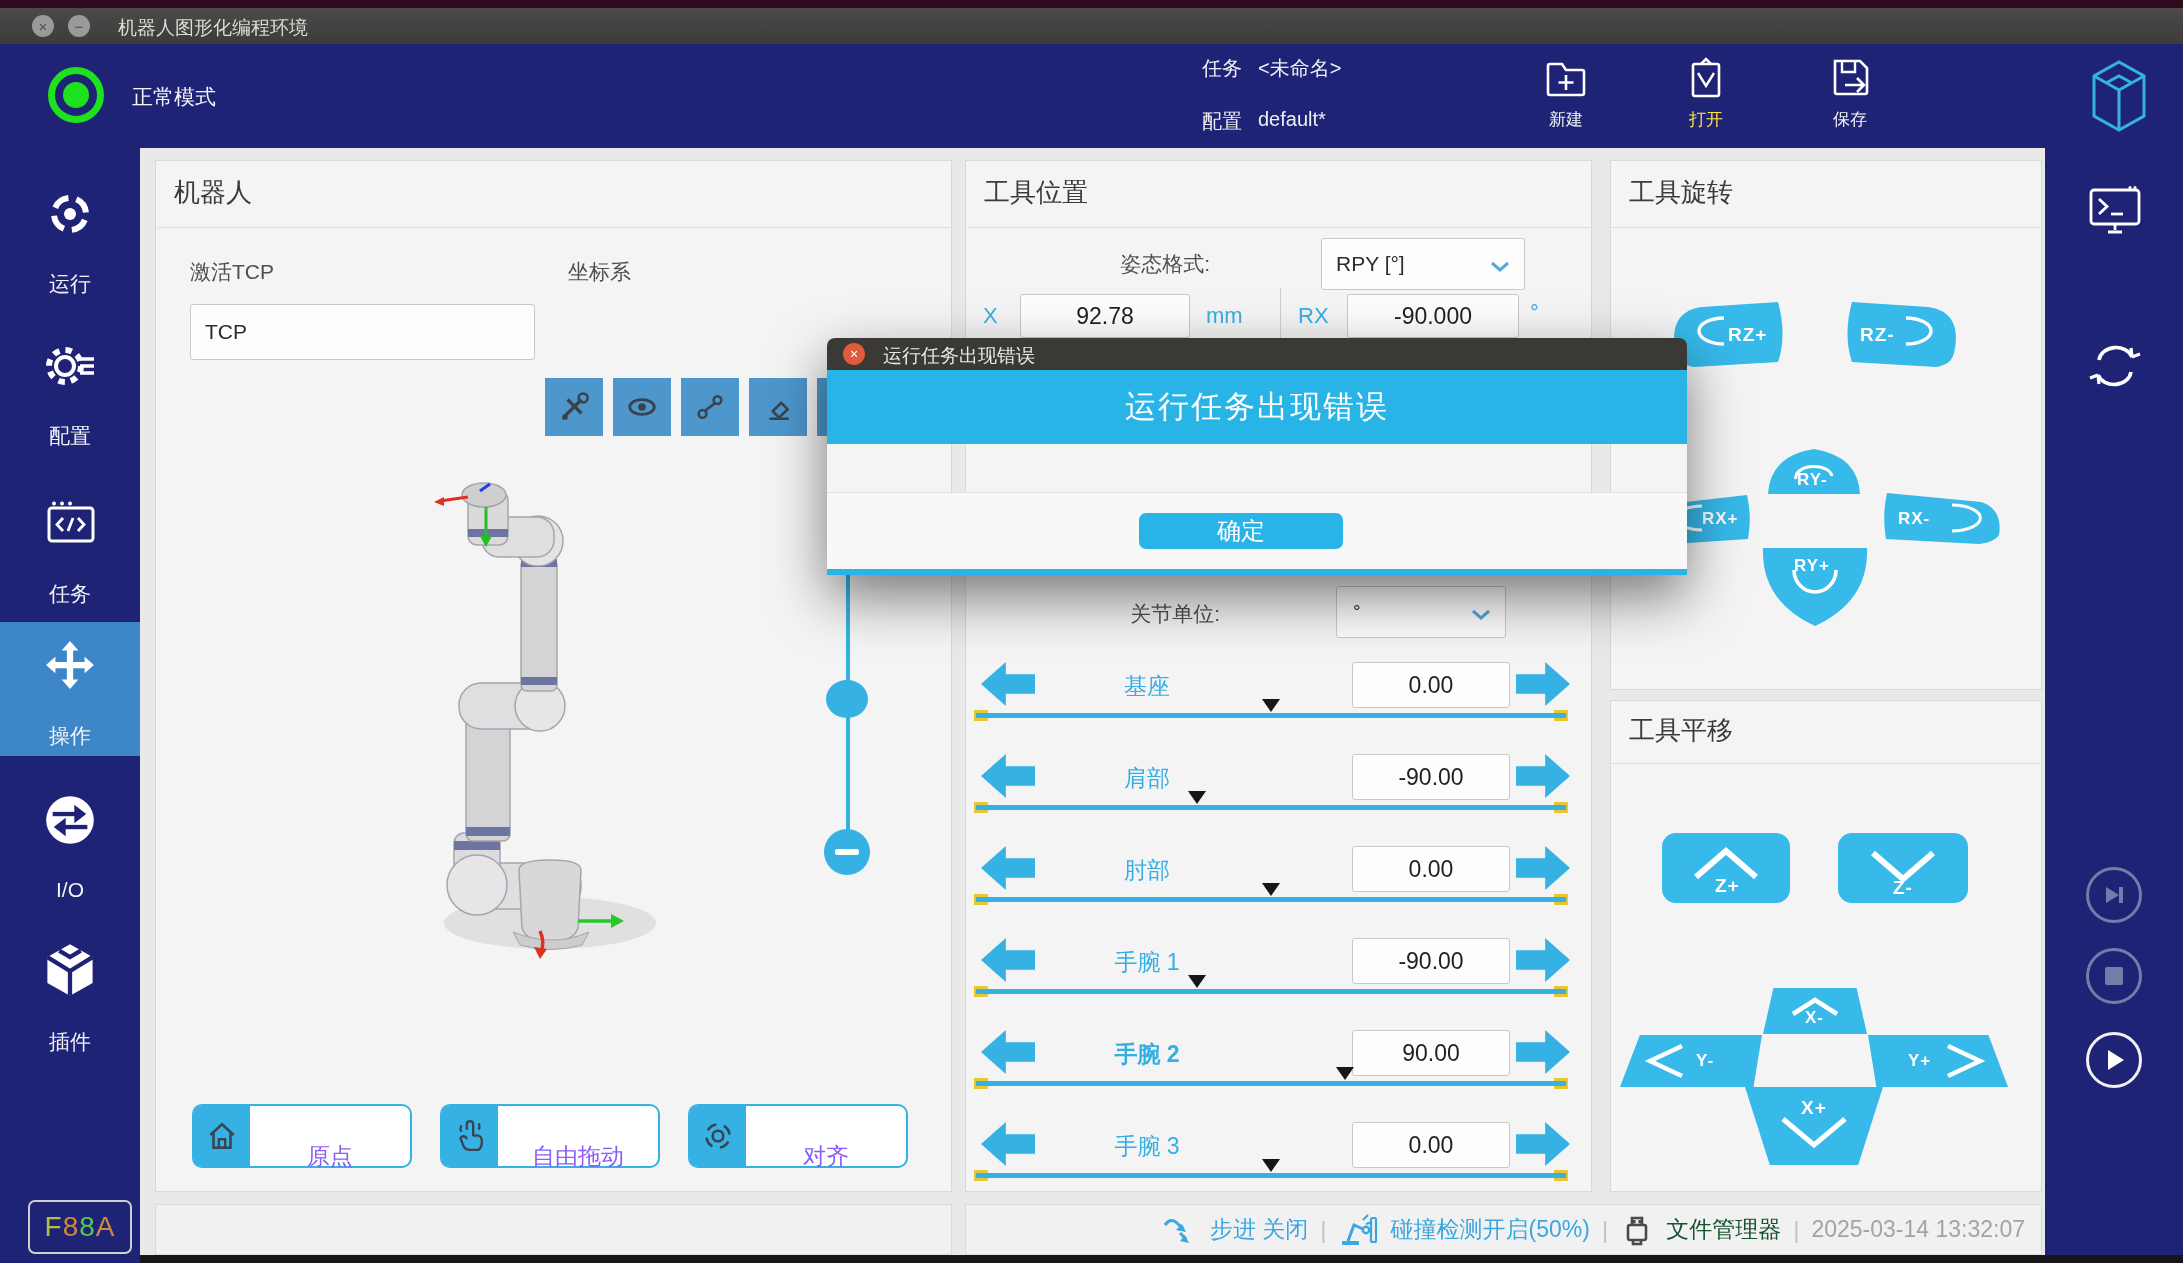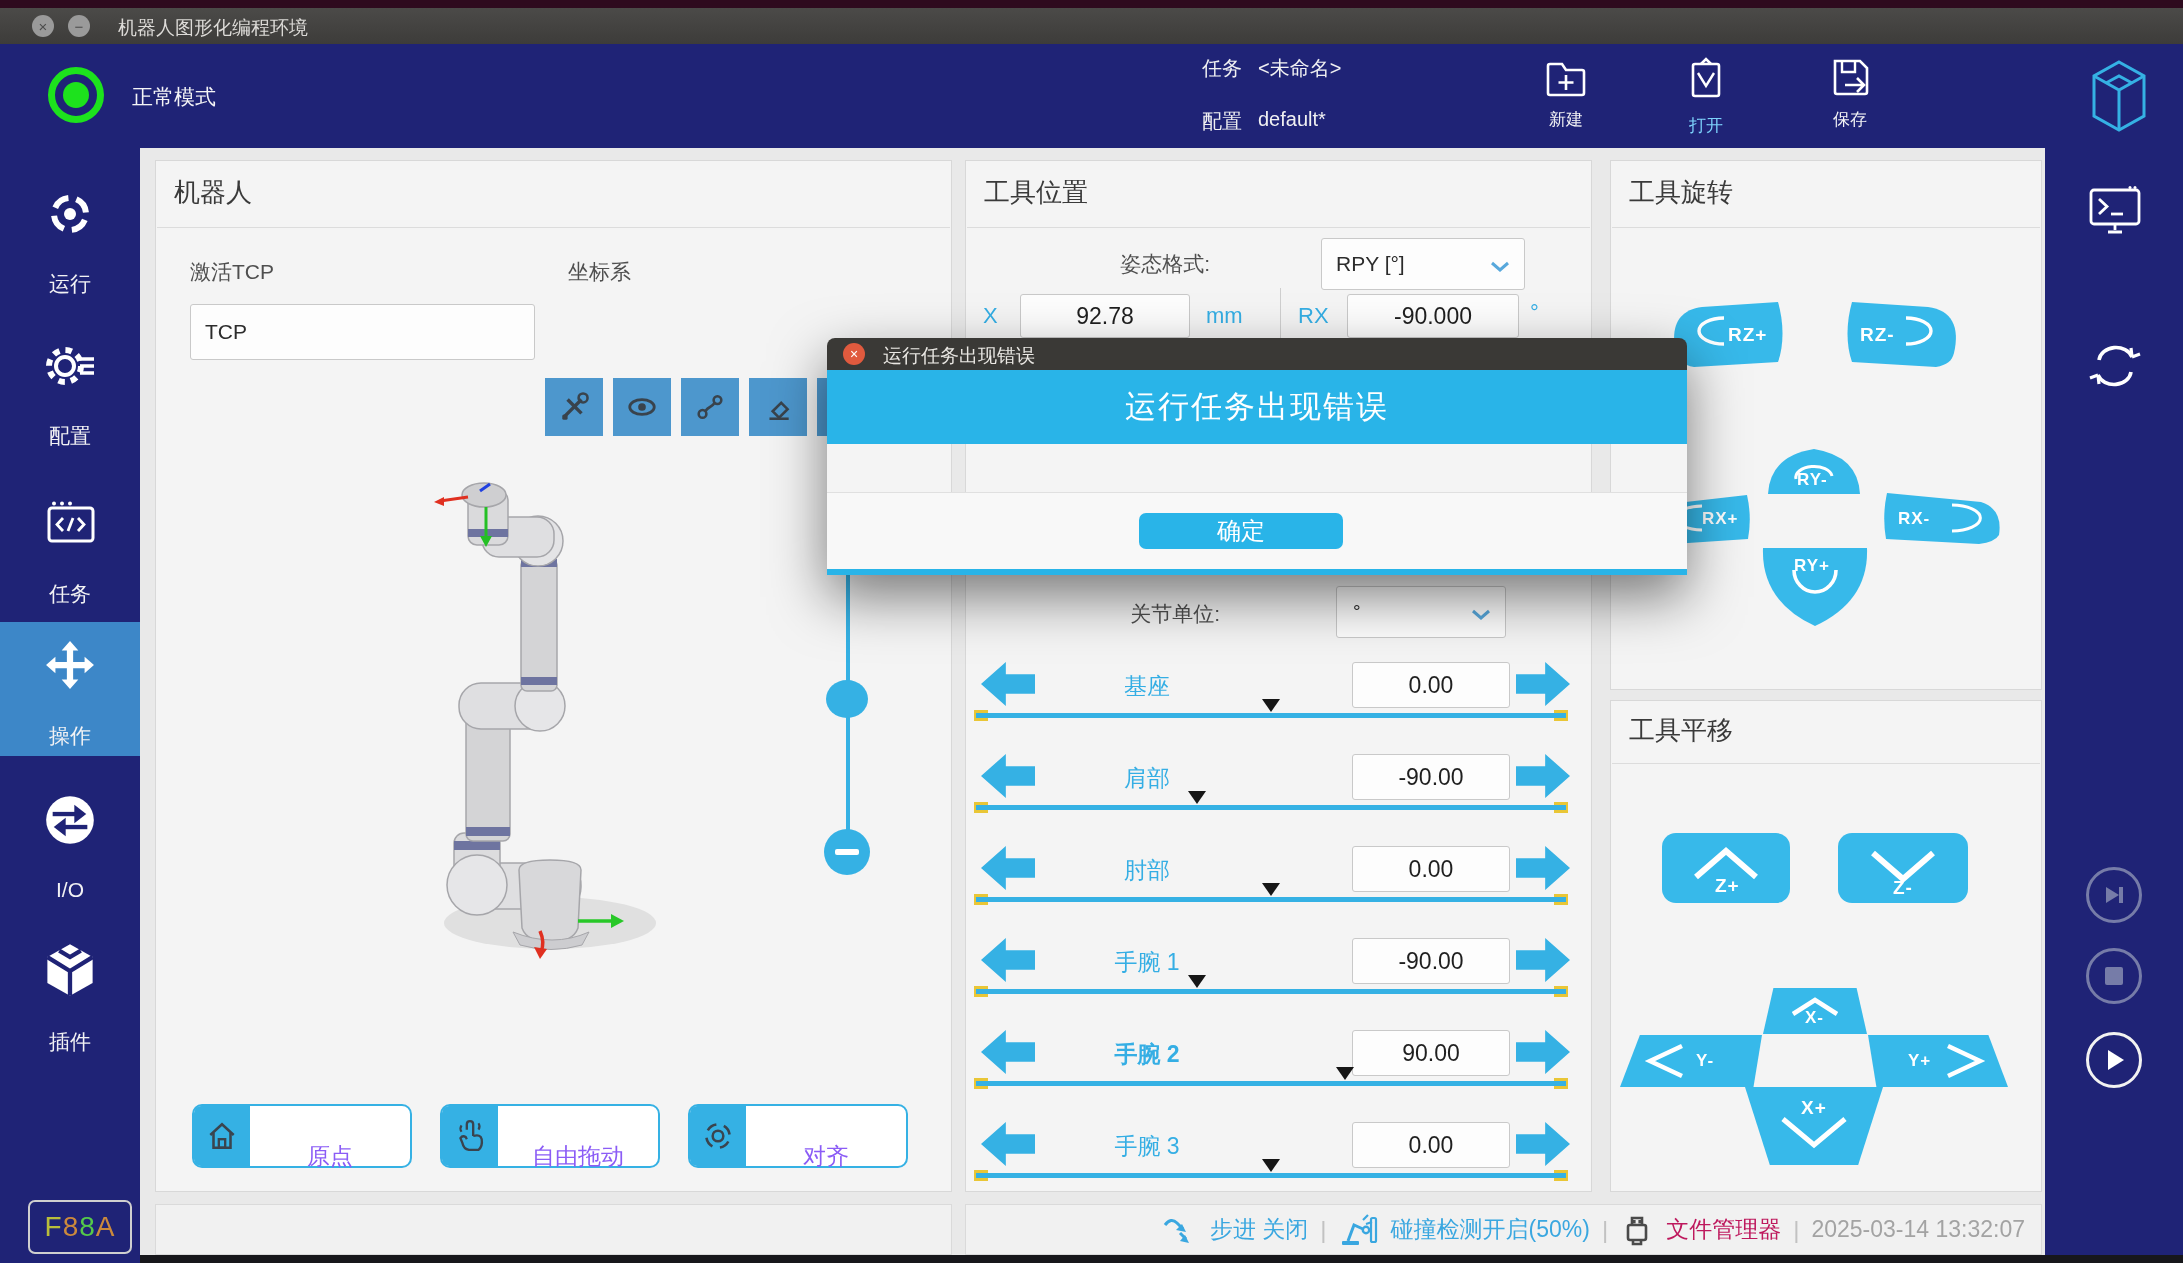--- a/index.html
+++ b/index.html
@@ -74,21 +74,21 @@
       </svg>
       <div style="font-size:17px;color:#f2f2f4;margin-top:2px;">新建</div>
     </div>
 
     <div class="abs" style="left:1668px;top:10px;width:76px;height:88px;text-align:center;cursor:pointer;">
       <svg width="46" height="46" viewBox="0 0 46 46" style="margin-top:2px;">
         <rect x="10" y="8" width="26" height="32" rx="2" fill="none" stroke="#fff" stroke-width="2.6"></rect>
         <path d="M18,8 L23,3 L28,8" fill="none" stroke="#fff" stroke-width="2.6"></path>
         <path d="M15,17 L23,30 L31,17" fill="none" stroke="#fff" stroke-width="2.4"></path>
       </svg>
-      <div style="font-size:17px;color:#7dd3fc;margin-top:8px;text-align:center;">打开</div>
+      <div style="font-size:17px;color:#fde047;margin-top:2px;text-align:center;">打开</div>
     </div>
 
     <div class="abs" style="left:1812px;top:10px;width:76px;height:88px;text-align:center;cursor:pointer;">
       <svg width="46" height="46" viewBox="0 0 46 46" style="margin-top:2px;">
         <path d="M8,5 H33 L40,12 V36 Q40,38 38,38 H10 Q8,38 8,36 Z" fill="none" stroke="#fff" stroke-width="2.6"></path>
         <path d="M15,5 V16 H28 V5" fill="none" stroke="#fff" stroke-width="2.4"></path>
         <path d="M18,29 H36 M30,22 L37,29 L30,36" fill="none" stroke="#fff" stroke-width="2.6"></path>
       </svg>
       <div style="font-size:17px;color:#f2f2f4;margin-top:2px;">保存</div>
     </div>
@@ -540,21 +540,21 @@
     </svg>
     <span style="color:#3aa7e0;cursor:pointer;">碰撞检测开启(50%)</span>
     <span class="sep">|</span>
     <svg width="34" height="34" viewBox="0 0 34 34">
       <rect x="8" y="12" width="18" height="15" rx="2" fill="none" stroke="#4a4a4a" stroke-width="2.6"></rect>
       <path d="M12,12 V5 H22 V12" fill="none" stroke="#4a4a4a" stroke-width="2.6"></path>
       <rect x="13" y="7" width="2.6" height="3.4" fill="#4a4a4a"></rect>
       <rect x="18.4" y="7" width="2.6" height="3.4" fill="#4a4a4a"></rect>
       <path d="M13,27 v4 h8 v-4" fill="none" stroke="#4a4a4a" stroke-width="2.6"></path>
     </svg>
-    <span style="color:#be185d;cursor:pointer;">文件管理器</span>
+    <span style="color:#14532d;cursor:pointer;">文件管理器</span>
     <span class="sep">|</span>
     <span style="color:#a3a3a3;">2025-03-14 13:32:07</span>
   </div>
   <div class="abs" style="left:140px;top:1255px;width:2043px;height:8px;background:#17171b;"></div>
 
   <div class="dlg">
     <div style="position:absolute;left:0;top:0;width:100%;height:32px;background:#3a3936;border-radius:8px 8px 0 0;">
       <div style="position:absolute;left:16px;top:5px;width:22px;height:22px;border-radius:50%;background:#e05a3e;color:#fff;font-size:14px;display:flex;align-items:center;justify-content:center;cursor:pointer;">×</div>
       <div style="position:absolute;left:56px;top:5px;font-size:19px;color:#eae8e4;">运行任务出现错误</div>
     </div>

